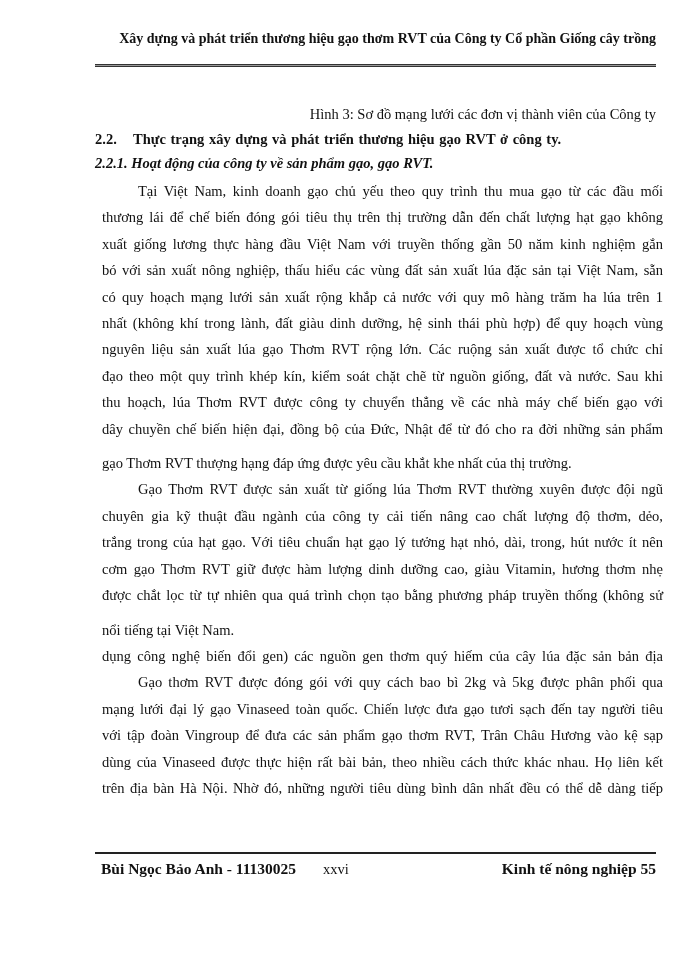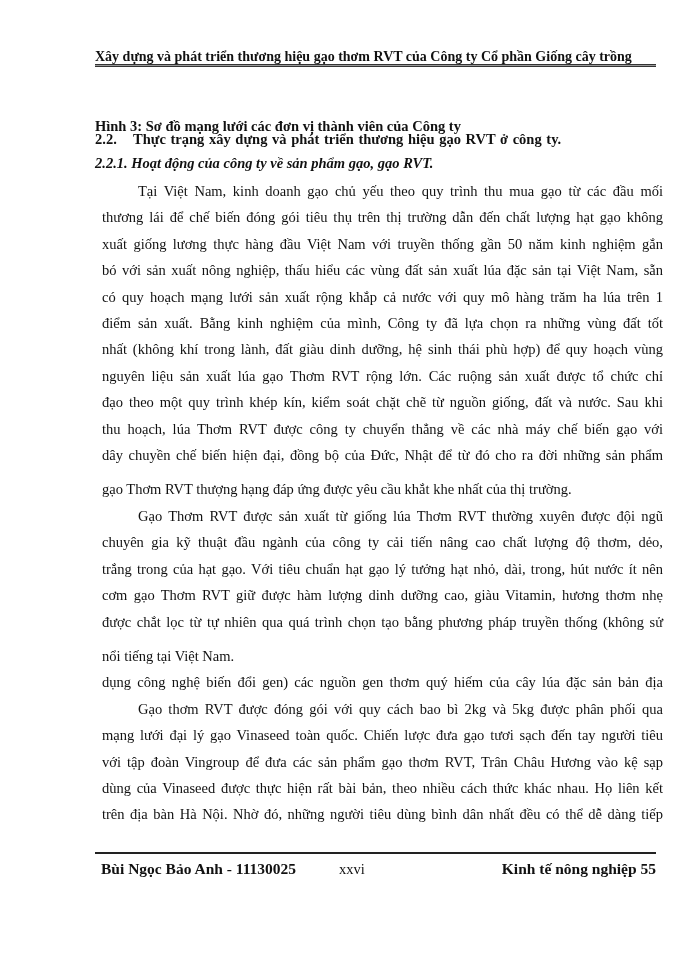--- a/index.html
+++ b/index.html
@@ -1,38 +1,38 @@
 <!DOCTYPE html>
 <html><head>
 <meta charset="utf-8">
 <style>
   html, body { margin: 0; padding: 0; background: #ffffff; }
   body { width: 700px; height: 960px; position: relative; overflow: hidden;
          font-family: "Liberation Serif", "DejaVu Serif", serif; color: #111; }
-  .page-header { position: absolute; left: 95px; top: 30px; width: 561px; text-align: left;
-                 font-weight: bold; font-size: 14px; line-height: 18px; margin-top: 18px; }
+  .page-header { position: absolute; left: 95px; top: 30px; width: 561px; text-align: right;
+                 font-weight: bold; font-size: 14px; line-height: 18px; }
   .header-rule { position: absolute; left: 95px; top: 64px; width: 561px; height: 3px;
                  border-top: 1px solid #333; border-bottom: 1px solid #333; background: #999; box-sizing: border-box; }
-  .figure-caption { position: absolute; left: 95px; width: 561px; top: 116px; text-align: left;
-                    font-weight: bold; font-size: 14.5px; line-height: 20px; }
+  .figure-caption { position: absolute; left: 95px; width: 561px; top: 104px; text-align: right;
+                    font-weight: normal; font-size: 14.5px; line-height: 20px; }
   .section-heading { position: absolute; left: 95px; width: 561px; top: 129px; font-weight: bold;
                      font-size: 14.5px; line-height: 20px; word-spacing: 1px; }
   .section-heading .num { display: inline-block; width: 38px; }
   .subsection-heading { position: absolute; left: 95px; width: 561px; top: 153px; font-weight: bold;
                         font-style: italic; font-size: 14.5px; line-height: 20px; }
   .body-text { position: absolute; left: 102px; width: 561px; top: 178px; }
   .para { margin: 0; font-size: 14.5px; line-height: 26.4px; text-align: justify; text-indent: 36px; }
   .para .ln { display: block; text-align: justify; text-align-last: justify; }
   .para .ln.first { text-indent: 36px; }
   .para .ln.last { text-align-last: left; margin-top: 8px; }
   .footer-rule { position: absolute; left: 95px; top: 852px; width: 561px; height: 2px; background: #222; }
   .footer { position: absolute; left: 95px; top: 858px; width: 561px; height: 22px;
             font-size: 15.5px; font-weight: bold; line-height: 22px; text-align: right; }
   .footer .author { position: absolute; left: 6px; top: 0; }
-  .footer .pagenum { position: absolute; left: 244px; top: 0; font-weight: normal; font-size: 14.5px; }
+  .footer .pagenum { position: absolute; left: 228px; top: 0; font-weight: normal; font-size: 14.5px; }
   .footer .course { position: absolute; right: 0; top: 0; }
 </style>
 </head>
 <body>
 
 <div class="page-header">
   <div>Xây dựng và phát triển thương hiệu gạo thơm RVT của Công ty Cổ phần Giống cây trồng</div>
 </div>
 <div class="header-rule"></div>
 
@@ -44,21 +44,20 @@
 
 <div class="subsection-heading">2.2.1. Hoạt động của công ty về sản phẩm gạo, gạo RVT.</div>
 
 <div class="body-text">
   <p class="para" style="text-indent:0">
     <span class="ln first">Tại Việt Nam, kinh doanh gạo chủ yếu theo quy trình thu mua gạo từ các đầu mối</span>
     <span class="ln">thương lái để chế biến đóng gói tiêu thụ trên thị trường dẫn đến chất lượng hạt gạo không</span>
     <span class="ln">xuất giống lương thực hàng đầu Việt Nam với truyền thống gần 50 năm kinh nghiệm gắn</span>
     <span class="ln">bó với sản xuất nông nghiệp, thấu hiểu các vùng đất sản xuất lúa đặc sản tại Việt Nam, sẵn</span>
     <span class="ln">có quy hoạch mạng lưới sản xuất rộng khắp cả nước với quy mô hàng trăm ha lúa trên 1</span>
-    <span class="ln">điểm sản xuất. Bằng kinh nghiệm của mình, Công ty đã lựa chọn ra những vùng đất tốt</span>
     <span class="ln">nhất (không khí trong lành, đất giàu dinh dưỡng, hệ sinh thái phù hợp) để quy hoạch vùng</span>
     <span class="ln">nguyên liệu sản xuất lúa gạo Thơm RVT rộng lớn. Các ruộng sản xuất được tổ chức chỉ</span>
     <span class="ln">đạo theo một quy trình khép kín, kiểm soát chặt chẽ từ nguồn giống, đất và nước. Sau khi</span>
     <span class="ln">thu hoạch, lúa Thơm RVT được công ty chuyển thẳng về các nhà máy chế biến gạo với</span>
     <span class="ln">dây chuyền chế biến hiện đại, đồng bộ của Đức, Nhật để từ đó cho ra đời những sản phẩm</span>
     <span class="ln last">gạo Thơm RVT thượng hạng đáp ứng được yêu cầu khắt khe nhất của thị trường.</span>
   </p>
   <p class="para" style="text-indent:0">
     <span class="ln first">Gạo Thơm RVT được sản xuất từ giống lúa Thơm RVT thường xuyên được đội ngũ</span>
     <span class="ln">chuyên gia kỹ thuật đầu ngành của công ty cải tiến nâng cao chất lượng độ thơm, dẻo,</span>

